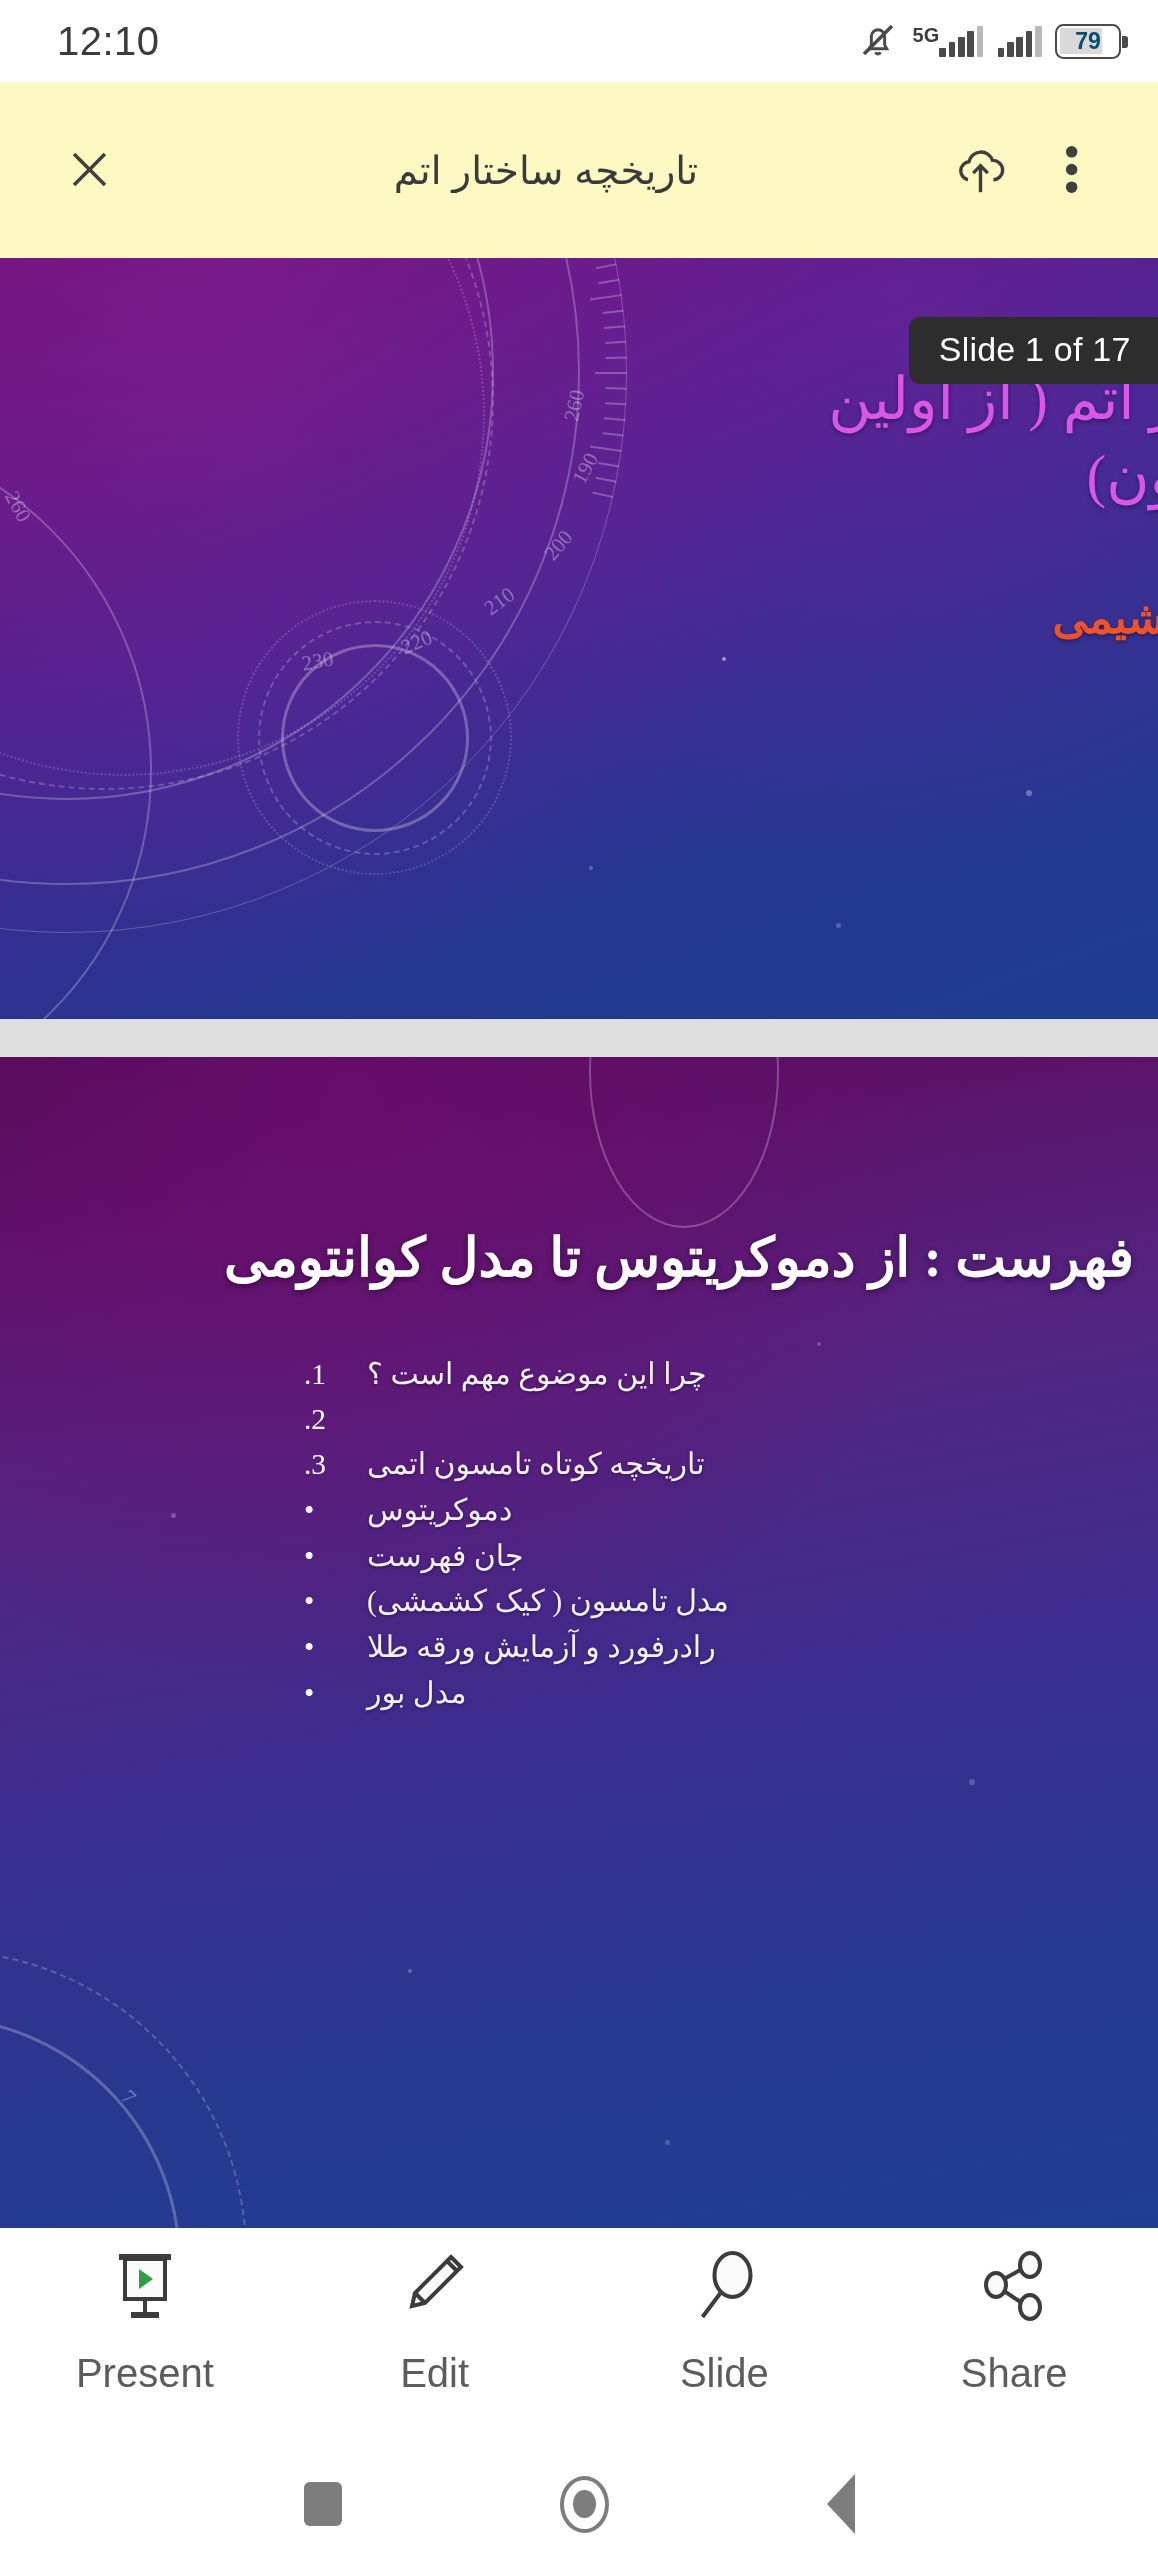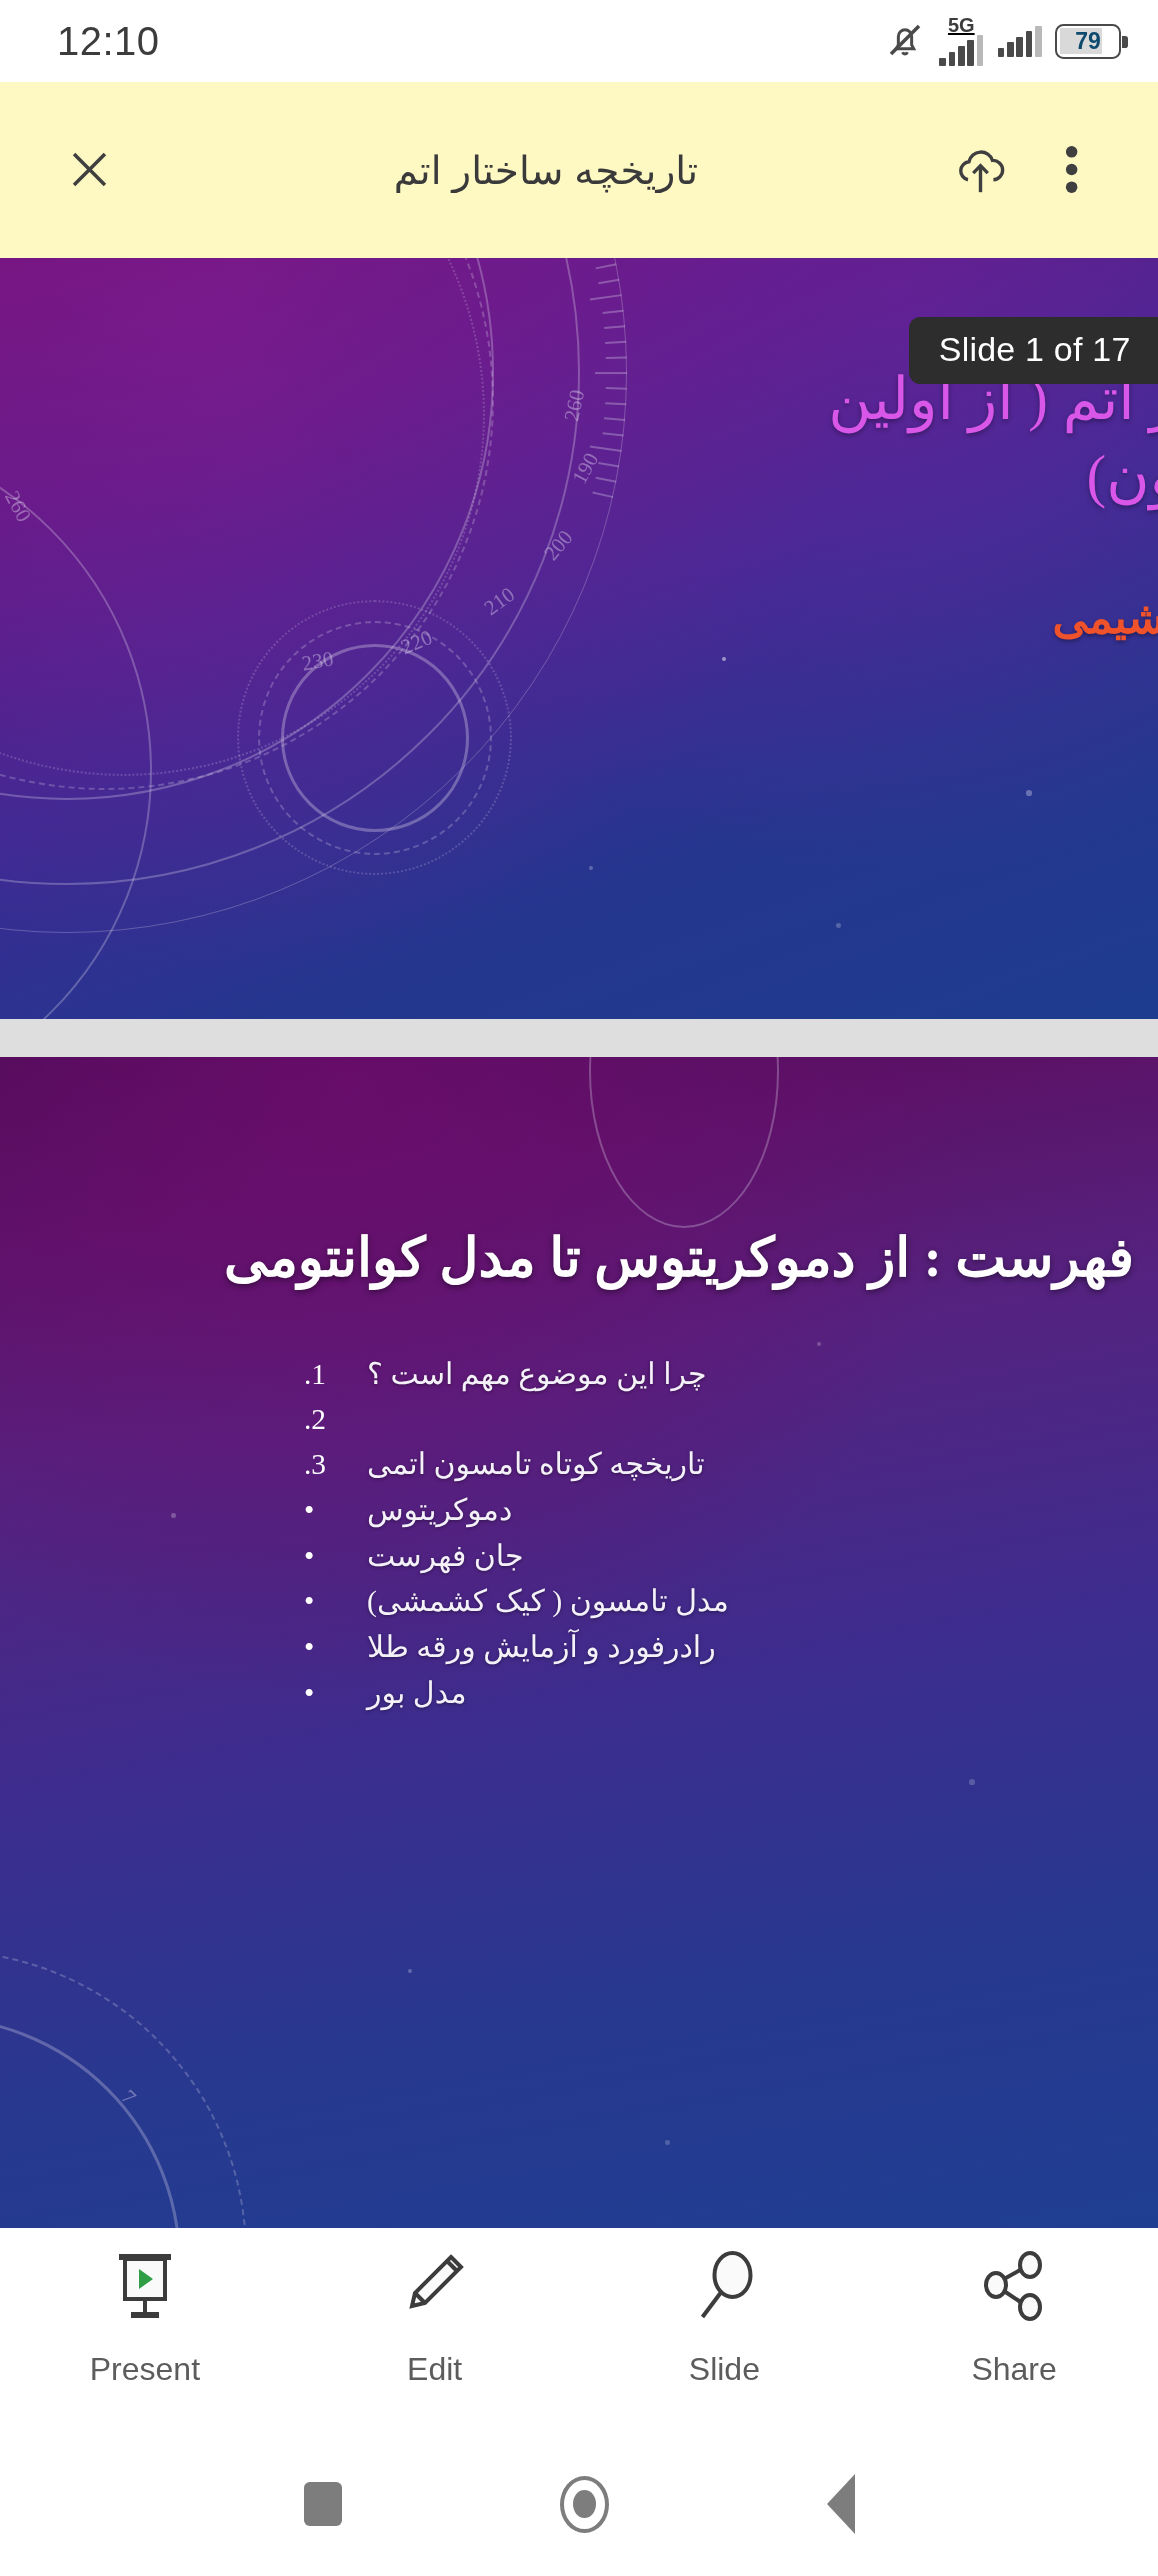--- a/index.html
+++ b/index.html
@@ -17,21 +17,21 @@
     display:flex; align-items:center; justify-content:space-between;
     padding:0 38px 0 57px; background:#fff;
   }
   .status-time{ font-size:40px; color:#3c3c3c; letter-spacing:0.5px; }
   .status-icons{ display:flex; align-items:center; gap:13.3px; }
   .ico{ display:block; }
   .sig-group{ display:flex; align-items:flex-end; gap:2.8px; }
   .bar{ width:6.6px; background:#4a4a4a; border-radius:0.9px; }
   .bar.b1{height:8.5px;} .bar.b2{height:14.2px;} .bar.b3{height:20px;}
   .bar.b4{height:26px;} .bar.b5{height:31px; background:#b9b9b9;}
-  .fiveg{ display:flex; flex-direction:column; align-items:center; margin-right:0.9px;text-decoration:underline;}
+  .fiveg{ display:flex; flex-direction:row; align-items:flex-start; margin-right:0.9px;}
   .fiveg-label{ font-size:20px; font-weight:bold; color:#3c3c3c; line-height:19px; }
   .battery{
     position:relative; width:66px; height:35px; border:2.8px solid #4a4a4a;
     border-radius:8.5px; display:flex; align-items:center; justify-content:center;
   }
   .battery:after{
     content:""; position:absolute; right:-8.5px; top:10.4px; width:5.7px; height:12.3px;
     background:#4a4a4a; border-radius:0 2.8px 2.8px 0;
   }
   .battery-fill{
@@ -131,21 +131,21 @@
     text-align:center;
   }
 
   
   .actionbar{
     position:absolute; left:0; top:2228px; width:1159px; height:203px;
     background:#fff; display:flex; align-items:flex-start; justify-content:space-around;
     padding-top:23px;
   }
   .action{ width:199px; display:flex; flex-direction:column; align-items:center; gap:25px; }
-  .action-label{ font-size:32px; color:#5c5c5c; }
+  .action-label{ font-size:40px; color:#5c5c5c; }
 
   
   .navbar{
     position:absolute; left:0; top:2432px; width:1159px; height:144px;
     background:#fff; display:flex; align-items:center; justify-content:center; gap:218px;
   }
   .nav-square{ width:38px; height:44px; background:#7d7d7d; border-radius:5.7px; }
   .nav-circle{
     width:49px; height:57px; border:4.7px solid #7d7d7d; border-radius:50%;
     display:flex; align-items:center; justify-content:center;

